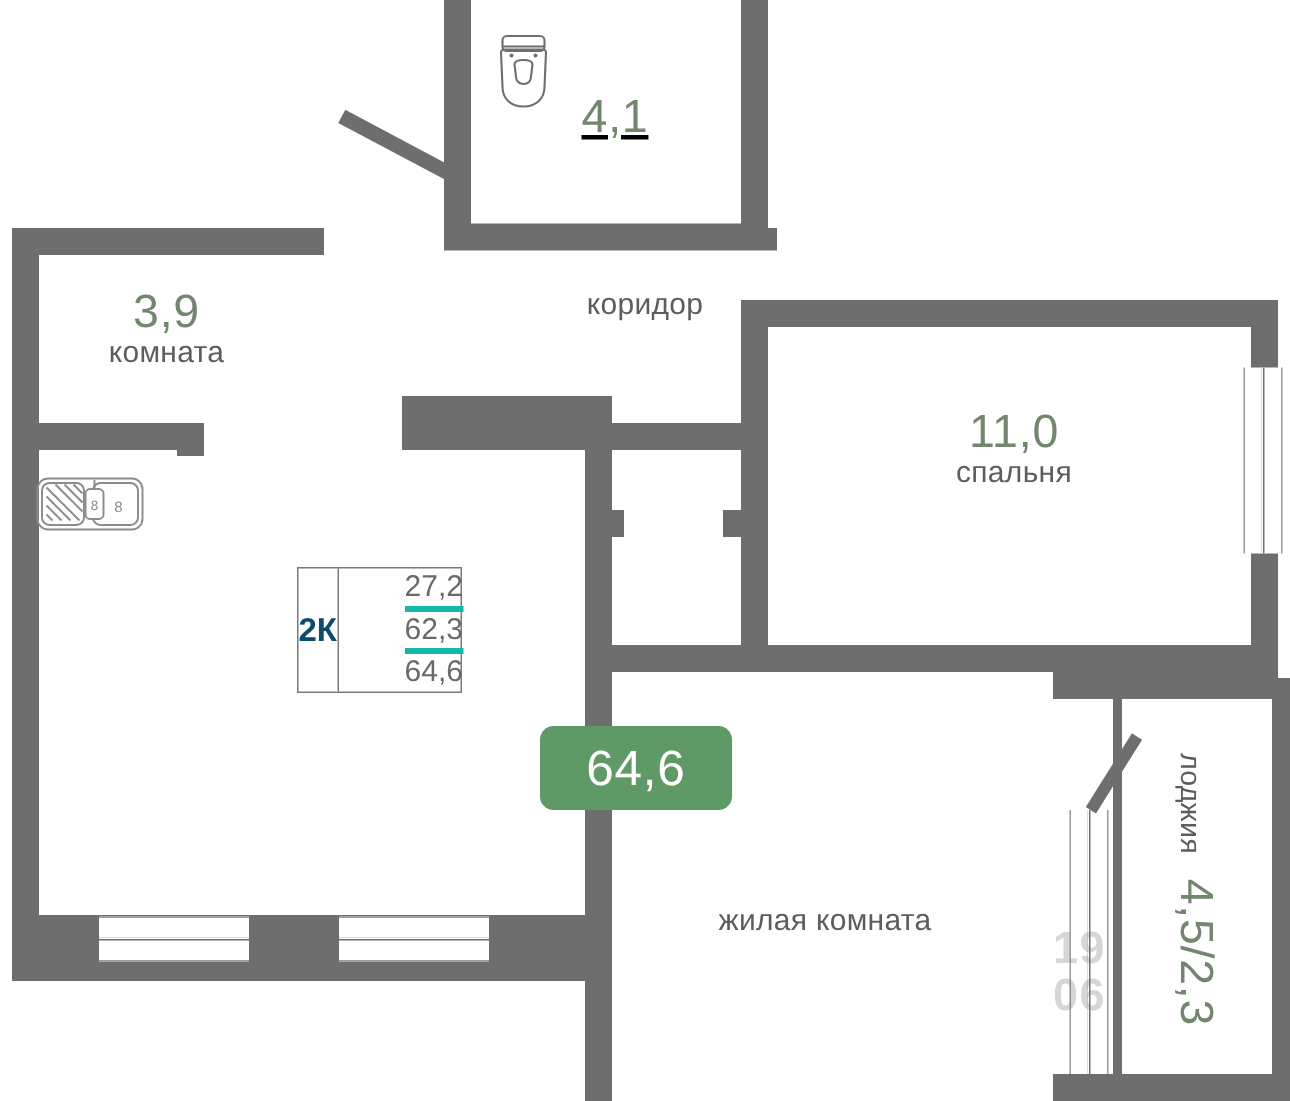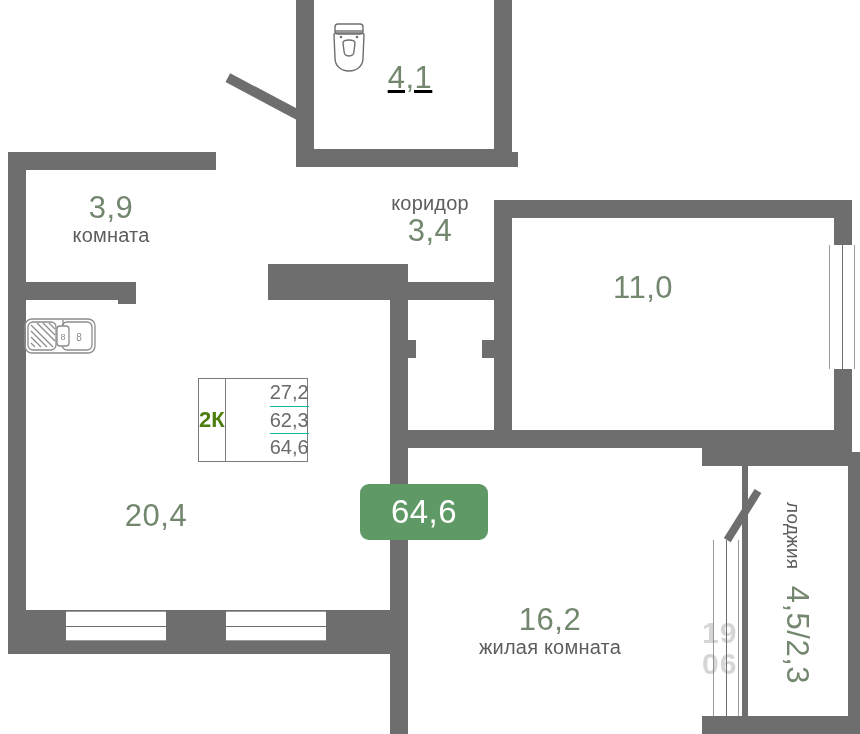--- a/index.html
+++ b/index.html
@@ -102,42 +102,42 @@
     border: 1px solid #7a7a7a;
     background: #ffffff;
     box-sizing: border-box;
   }
   #info-table .tcell-left {
     display: flex;
     align-items: center;
     justify-content: center;
     width: 52px;
     border-right: 1px solid #7a7a7a;
-    color: #4d7c0f;
+    color: #0c4a6e;
     font-size: 22px;
     font-weight: 700;
     box-sizing: border-box;
   }
   #info-table .tcol-right {
     display: flex;
     flex-direction: column;
     width: 64px;
     box-sizing: border-box;
     margin-left: 44px;
   }
   #info-table .tcell {
     flex: 1;
     display: flex;
     align-items: center;
     justify-content: center;
     color: #6a6a6a;
     font-size: 20px;
     box-sizing: border-box;
   }
-  #info-table .tcell + .tcell { border-top: 1px solid #14b8a6; }
+  #info-table .tcell + .tcell { border-top: 4px solid #14b8a6; }
 
   
   #total-badge {
     position: absolute;
     display: flex;
     align-items: center;
     justify-content: center;
     background: #5f9a66;
     border-radius: 9px;
     color: #ffffff;
@@ -264,33 +264,31 @@
     <span class="area-num">4,1</span>
   </div>
 
   <div class="label" style="left:51px; top:192px; width:120px;">
     <span class="area-num">3,9</span>
     <span class="room-name">комната</span>
   </div>
 
   <div class="label name-above" style="left:365px; top:193px; width:130px;">
     <span class="room-name">коридор</span>
-    <span class="area-num">3,4</span>
-  </div>
-
-  <div class="label" style="left:558px; top:272px; width:170px;">
+  </div>
+
+  <div class="label" style="left:591px; top:272px; width:170px;">
     <span class="area-num">11,0</span>
+    <span class="room-name">спальня</span>
   </div>
 
   <div class="label" style="left:36px; top:500px; width:240px;">
-    <span class="area-num">20,4</span>
   </div>
 
   <div class="label" style="left:420px; top:604px; width:260px;">
-    <span class="area-num">16,2</span>
     <span class="room-name">жилая комната</span>
   </div>
 
   <div id="loggia-label" style="left:700px; top:578px; width:200px; height:30px;">
     <span class="room-name">лоджия</span>
     <span class="area-num">4,5/2,3</span>
   </div>
 
   <div id="info-table" style="left:198px; top:378px; width:110px; height:84px;">
     <div class="tcell-left">2К</div>

